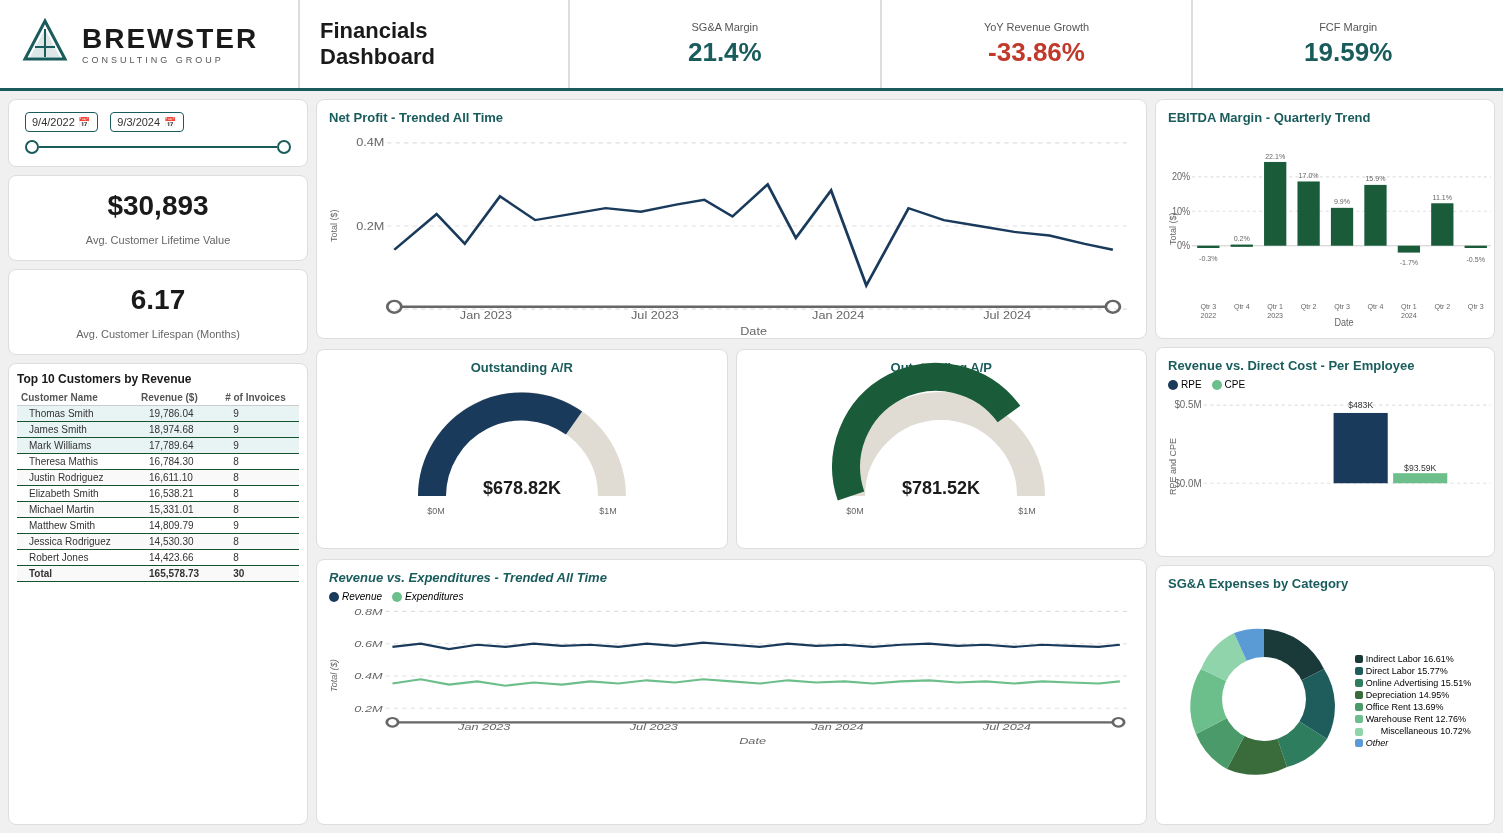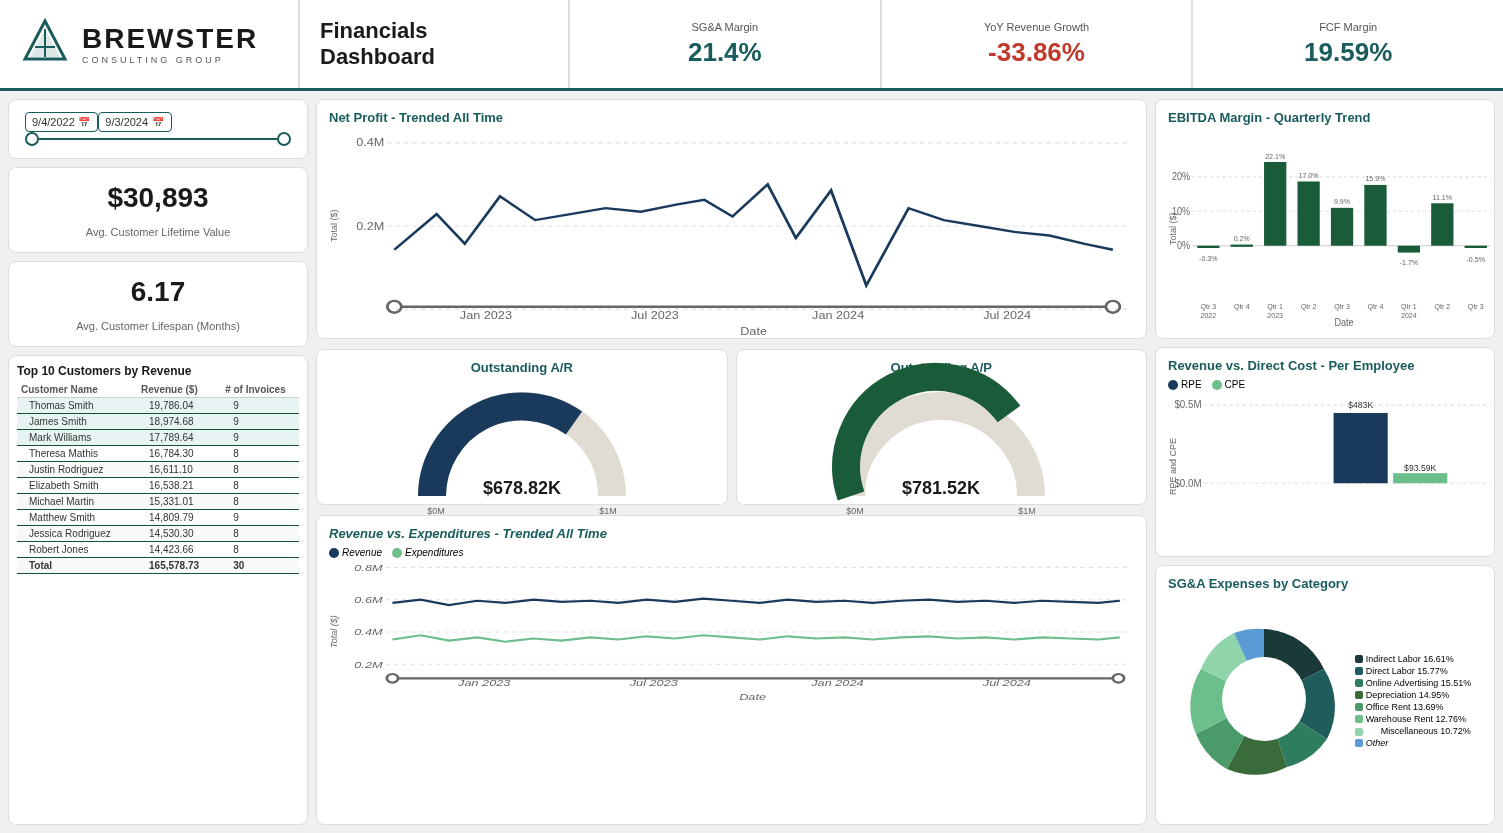--- a/index.html
+++ b/index.html
@@ -24,21 +24,21 @@
     .left-panel { width: 300px; flex-shrink: 0; display: flex; flex-direction: column; gap: 8px; }
     .center-panel { flex: 1; display: flex; flex-direction: column; gap: 10px; }
     .right-panel { width: 340px; flex-shrink: 0; display: flex; flex-direction: column; gap: 8px; }
 
     
     .card { background: #fff; border-radius: 8px; border: 1px solid #ddd; padding: 10px; }
     .card-title { font-size: 13px; font-weight: 700; color: #1a5c5c; margin-bottom: 6px; }
 
     
     .date-range-card { padding: 12px 16px; }
-    .date-inputs { display: flex; align-items: center; gap: 0; margin-bottom: 0; }
+    .date-inputs { display: flex; align-items: center; gap: 12px; margin-bottom: 8px; }
     .date-box { display: flex; align-items: center; gap: 4px; border: 1px solid #1a5c5c; border-radius: 4px; padding: 3px 6px; font-size: 11px; color: #333; }
     .date-slider { display: flex; align-items: center; gap: 0; position: relative; width: 100%; }
     .slider-track { flex: 1; height: 2px; background: #1a5c5c; position: relative; }
     .slider-dot { width: 14px; height: 14px; border-radius: 50%; border: 2px solid #1a5c5c; background: #fff; flex-shrink: 0; }
 
     
     .kpi-box { text-align: center; padding: 14px; }
     .kpi-main { font-size: 28px; font-weight: 700; color: #1a1a1a; }
     .kpi-desc { font-size: 11px; color: #666; margin-top: 12px; }
 
@@ -240,21 +240,21 @@
 
           <polyline fill="none" stroke="#1a3a5c" stroke-width="2" points="35,100 65,70 85,95 110,55 135,75 160,70 185,65 210,68 235,62 255,58 275,72 300,45 320,90 345,50 370,130 400,65 425,75 450,80 475,85 500,88 525,95 545,100"></polyline>
 
           <circle cx="35" cy="148" r="5" fill="none" stroke="#666" stroke-width="2"></circle>
           <line x1="40" y1="148" x2="540" y2="148" stroke="#666" stroke-width="2"></line>
           <circle cx="545" cy="148" r="5" fill="none" stroke="#666" stroke-width="2"></circle>
         </svg>
       </div>
     </div>
 
-    <div class="center-row" style="height:156px;">
+    <div class="center-row" style="height:200px;">
 
       <div class="card gauge-card">
         <div class="card-title">Outstanding A/R</div>
         <svg width="220" height="130" viewBox="0 0 220 120">
 
           <path d="M 20 110 A 90 90 0 0 1 200 110" fill="none" stroke="#e0dcd4" stroke-width="28"></path>
 
           <path d="M 20 110 A 90 90 0 0 1 162 37" fill="none" stroke="#1a3a5c" stroke-width="28"></path>
           <text x="110" y="108" text-anchor="middle" font-size="18" font-weight="700" fill="#1a1a1a">$678.82K</text>
           <text x="24" y="128" text-anchor="middle" font-size="9" fill="#666">$0M</text>

